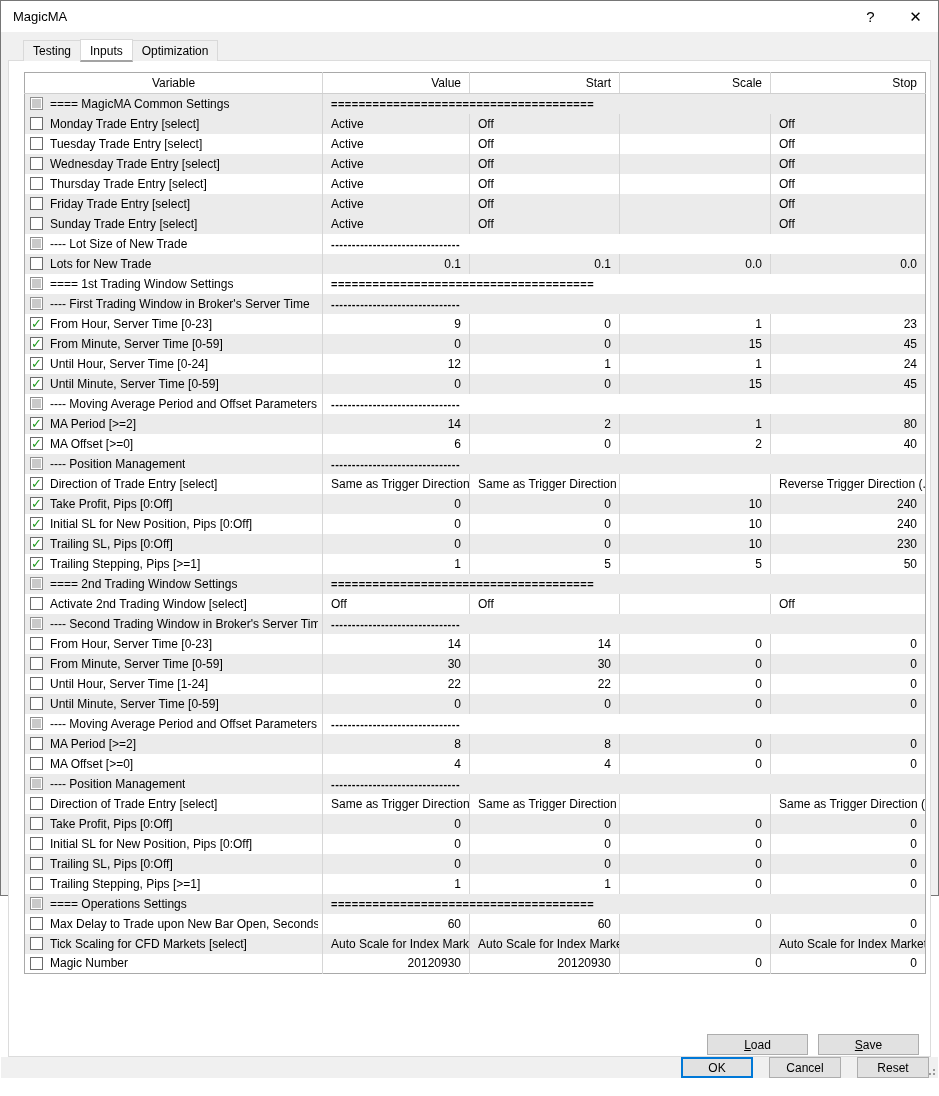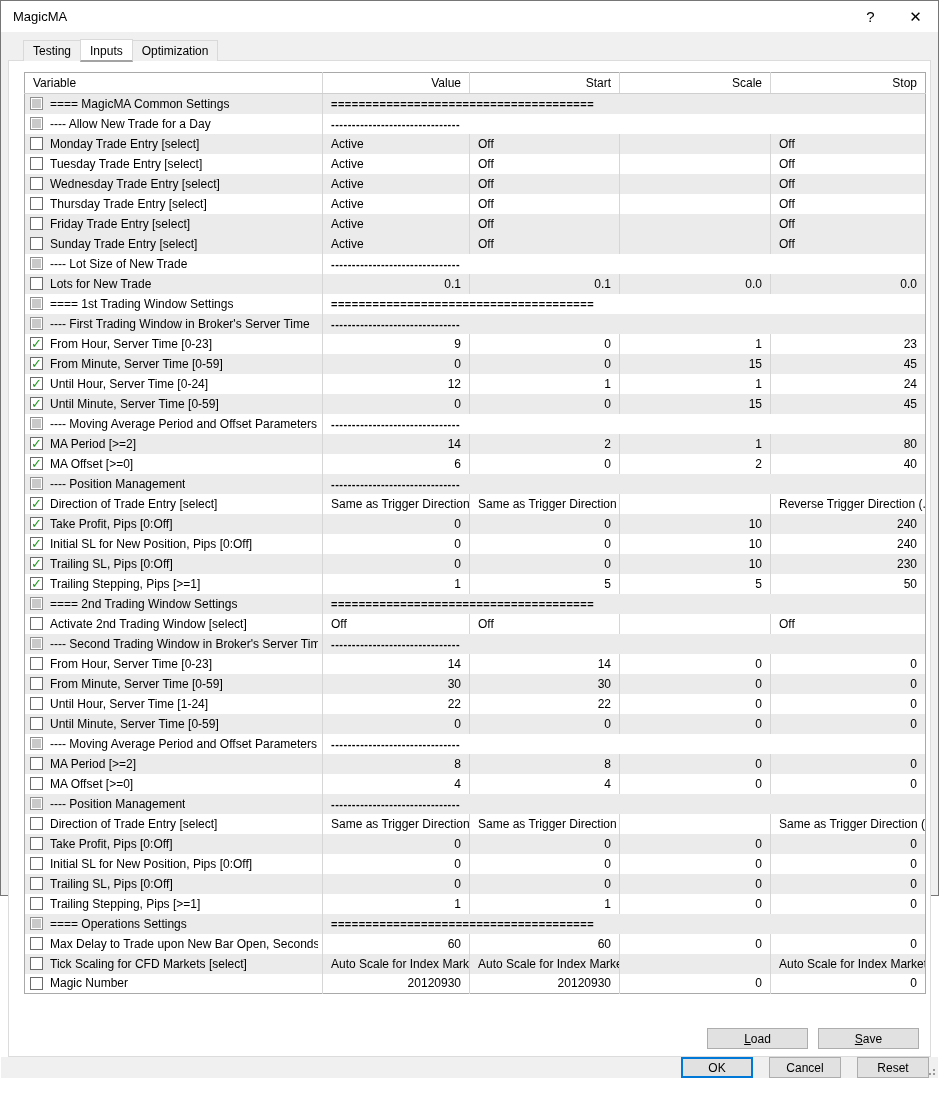--- a/index.html
+++ b/index.html
@@ -63,21 +63,21 @@
   col.c-val  { width: 147px; }
   col.c-start{ width: 150px; }
   col.c-step { width: 151px; }
   col.c-stop { width: 155px; }
 
   th {
     height: 21px; font-weight: normal; background:#fff;
     border-right: 1px solid #d6d6d6; border-bottom: 1px solid #cfcfcf;
     text-align: right; padding: 0 8px; white-space: nowrap; overflow: hidden;
   }
-  th.h-var { text-align: left; }
+  th.h-var { text-align: center; }
   th:last-child { border-right: none; }
 
   td {
     height: 20px; padding: 0 8px; white-space: nowrap; overflow: hidden;
     border-right: 1px solid #d6d6d6;
   }
   td:last-child { border-right: none; }
   tr.alt td { background: #ebebeb; }
   tr td { background:#fff; }
   td.num { text-align: right; }
@@ -95,21 +95,21 @@
   .cb.tri .cb-inner {
     position:absolute; left:1px; top:1px; width:9px; height:9px; background:#c9c9c9;
   }
   .cb.checked::after {
     content: "\2713"; position:absolute; left:0px; top:-2px;
     color: #1f9b1f; font-size: 13px; font-weight: bold;
   }
   .var-label { white-space: nowrap; overflow:hidden; }
 
   
-  .page-buttons { position: absolute; right: 11px; bottom: 7px; display:flex; gap: 10px; }
+  .page-buttons { position: absolute; right: 11px; bottom: 1px; display:flex; gap: 10px; }
   .btn {
     height: 21px; background:#e1e1e1; border: 1px solid #adadad;
     font-family: "Liberation Sans", sans-serif; font-size: 12px;
     display:flex; align-items:center; justify-content:center; cursor:default;
   }
   .btn-wide { width: 101px; }
   .btn-std  { width: 72px; }
 
   
   .footer {
@@ -167,31 +167,20 @@
               <td class="var-cell">
                 <span class="var-wrap">
                   <span class="cb tri">
                     <span class="cb-inner"></span>
                   </span>
                   <span class="var-label">==== MagicMA Common Settings</span>
                 </span>
               </td>
               <td colspan="4" class="sep-cell">======================================</td>
             </tr>
-            <tr>
-              <td class="var-cell">
-                <span class="var-wrap">
-                  <span class="cb tri">
-                    <span class="cb-inner"></span>
-                  </span>
-                  <span class="var-label">---- Allow New Trade for a Day</span>
-                </span>
-              </td>
-              <td colspan="4" class="sep-cell">-------------------------------</td>
-            </tr>
             <tr class="alt">
               <td class="var-cell">
                 <span class="var-wrap">
                   <span class="cb unchecked"></span>
                   <span class="var-label">Monday Trade Entry [select]</span>
                 </span>
               </td>
               <td class="txt">Active</td>
               <td class="txt">Off</td>
               <td class="txt"></td>

